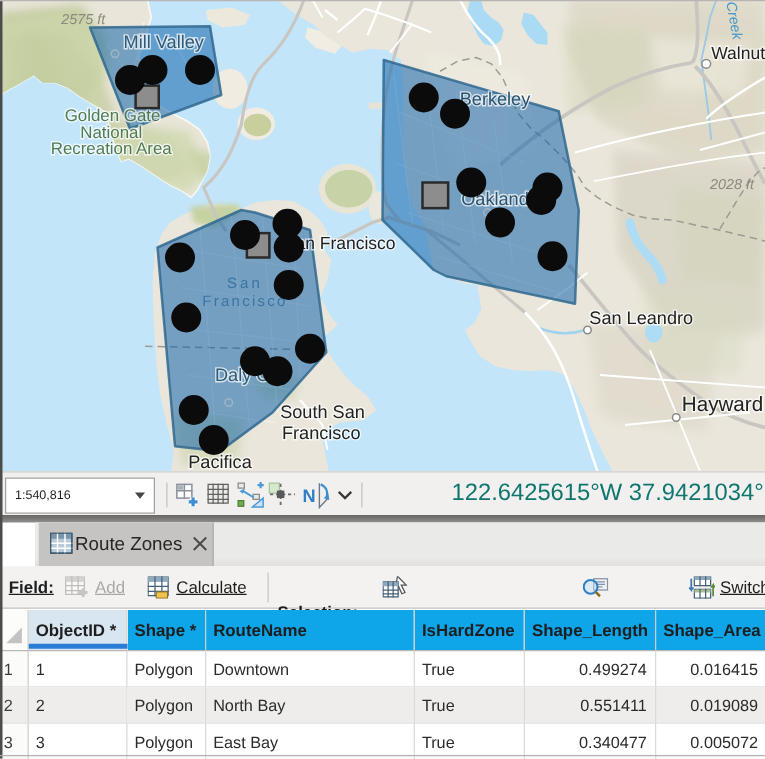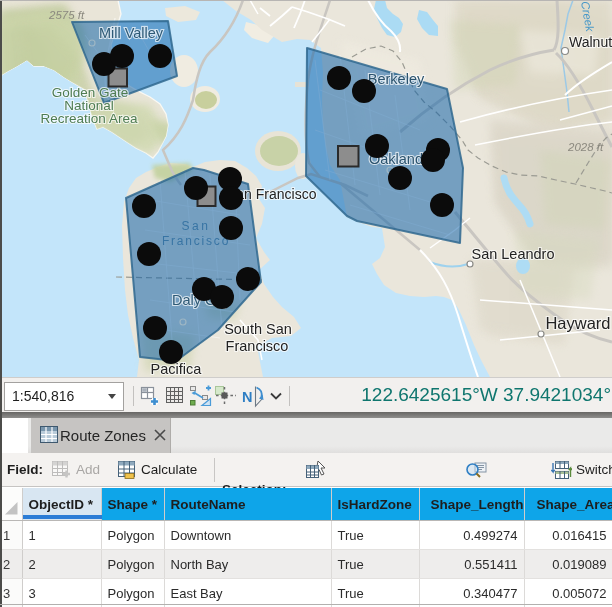--- a/index.html
+++ b/index.html
@@ -1,36 +1,36 @@
 <!DOCTYPE html>
 <html><head>
 <meta charset="utf-8">
 <style>
   * { margin:0; padding:0; box-sizing:border-box; }
   html,body { width:612px; height:607px; font-family:"Liberation Sans", sans-serif; background:#fff; overflow:hidden; }
   #stage { position:relative; width:612px; height:607px; overflow:hidden; }
   #map { position:absolute; top:0; left:0; width:612px; height:377px; }
   #toolbar { position:absolute; top:377px; left:0; width:612px; height:35px; background:#f2f0ee; border-top:1px solid #cfcdcb; }
-  #scalebox { position:absolute; top:4px; left:4px; width:120px; height:29px; background:#fff; border:1px solid #a3a19f; font-size:14px; color:#1e1e1e; line-height:27px; padding-left:7px; }
+  #scalebox { position:absolute; top:4px; left:4px; width:120px; height:29px; background:#fff; border:1px solid #a3a19f; font-size:10px; color:#1e1e1e; line-height:27px; padding-left:7px; }
   #scalebox .arr { position:absolute; right:7px; top:11px; width:0; height:0; border-left:4px solid transparent; border-right:4px solid transparent; border-top:5px solid #444; }
   #coords { position:absolute; top:0; right:1px; height:35px; line-height:34px; font-size:19px; color:#0f766e; }
   #darkstrip { position:absolute; top:412px; left:0; width:612px; height:6px; background:linear-gradient(#676664,#8f8e8c); }
   #tabbar { position:absolute; top:418px; left:0; width:612px; height:35px; background:linear-gradient(#eaeae9 80%, #e0dfde);margin-left:28px; }
   #tab { position:absolute; top:0px; left:3px; width:140px; height:35px; background:#c6c4c2; border-right:1px solid #aeaca9; }
   #tab .txt { position:absolute; left:29px; top:9px; font-size:15px; color:#262626; }
   #fieldbar { position:absolute; top:453px; left:0; width:612px; height:34px; background:#f4f2f0; border-bottom:1px solid #c6c4c2; font-size:13.5px; color:#1e1e1e; }
-  .fb { position:absolute; top:0; height:50px; line-height:33px; white-space:nowrap; }
+  .fb { position:absolute; top:0; height:50px; line-height:33px; white-space:nowrap;text-decoration:underline; }
   .fbsep { position:absolute; top:5px; width:1px; height:24px; background:#c8c6c4; }
   .dis { color:#a9a7a5; }
   #tablewrap { position:absolute; top:488px; left:0; width:530px; height:119px; font-size:13px; color:#2b2b2b; }
   table { border-collapse:collapse; table-layout:fixed; width:615px; }
   th,td { height:29px; padding:0 0 0 6px; text-align:left; font-weight:normal; border-right:1px solid #dcdad8; border-bottom:1px solid #e3e1df; overflow:hidden; white-space:nowrap; }
   thead th { height:29px; background:#0ea5e9; font-weight:bold; font-size:13.5px; color:#1e1e1e; border-right:1px solid #cfcdcb; border-bottom:1px solid #b9b7b5; }
   th.obj { background:#d8e6f2; }
-  td.num { text-align:right; padding-right:6px; } th.num { text-align:right; }
+  td.num { text-align:right; padding-right:6px; } th.num { text-align:left; }
   td.rh { background:#fbfbfa; color:#3c3c3c; padding-left:3px; border-right:1px solid #cfcdcb; }
   tr.alt td { background:#eeedec; }
   tr.alt td.rh { background:#eeedec; }
   #leftedge { position:absolute; top:0; left:0; width:2px; height:607px; background:#4c4c4a; z-index:50; }
   #topedge { position:absolute; top:0; left:0; width:612px; height:1px; background:#b7b5b3; z-index:50; }
   #botline { position:absolute; top:604px; left:0; width:612px; height:1px; background:#b2b0ae; z-index:50; }
 </style>
 </head>
 <body>
 <div id="stage">

